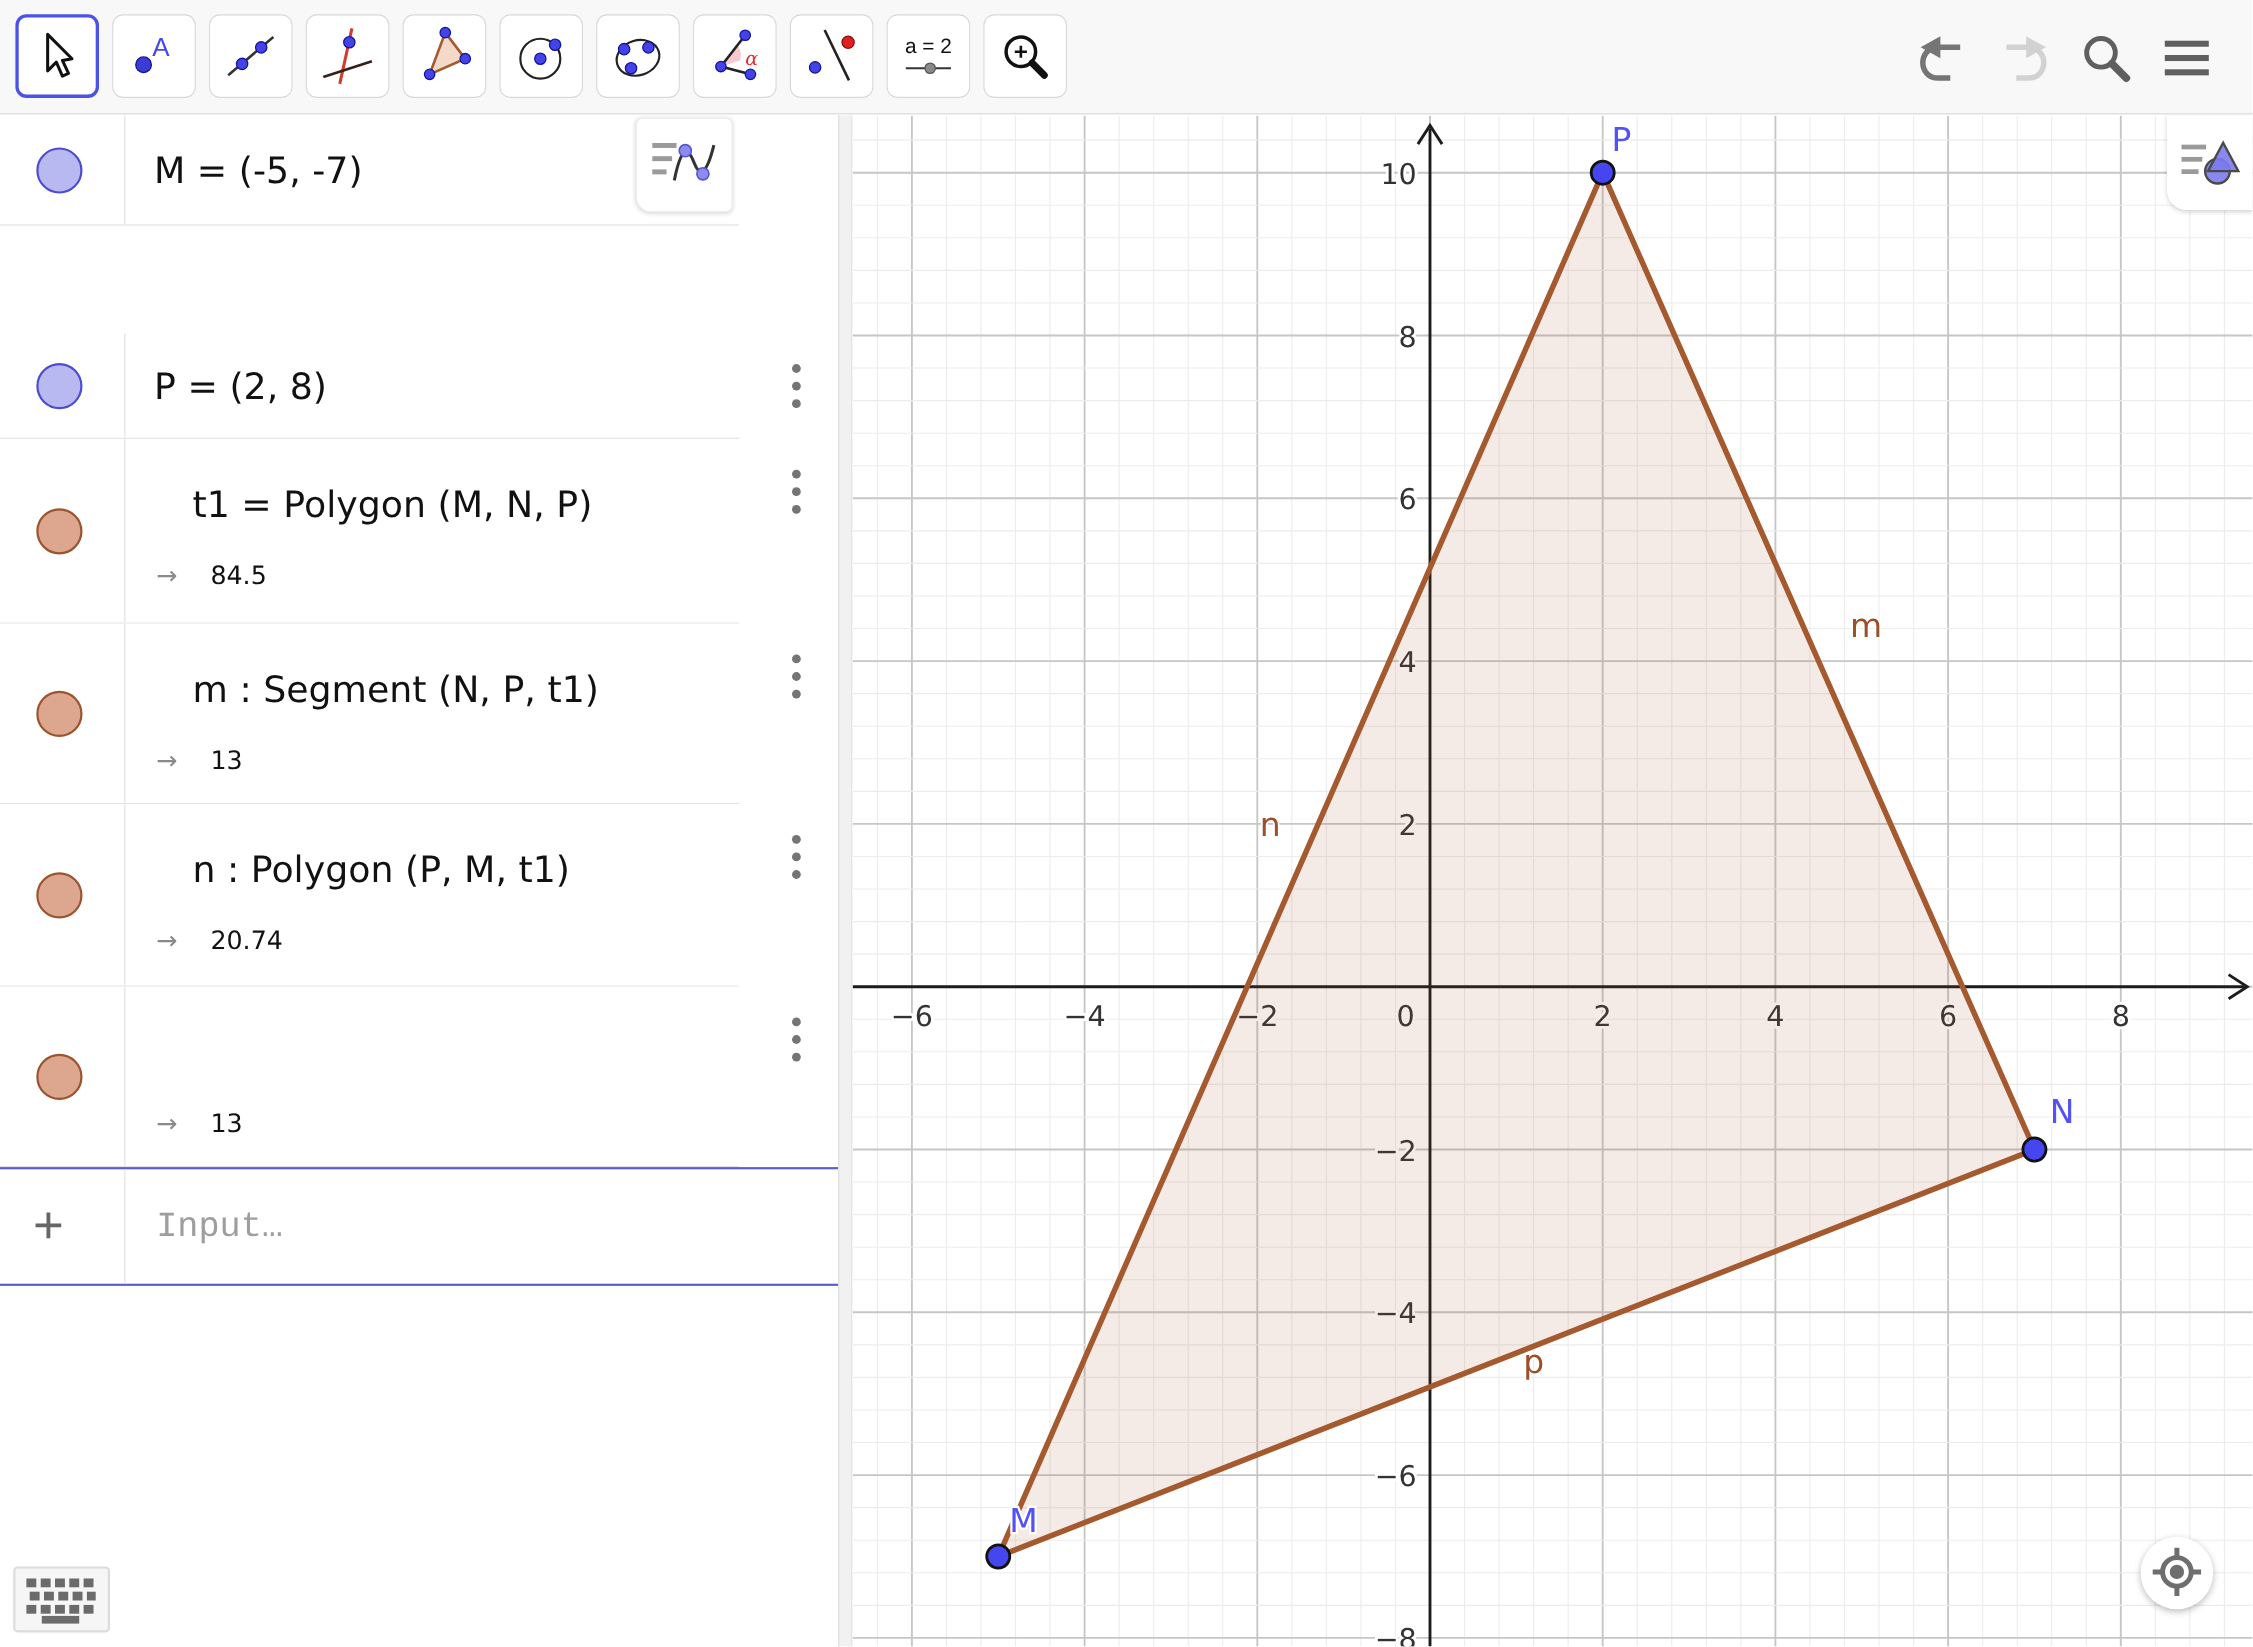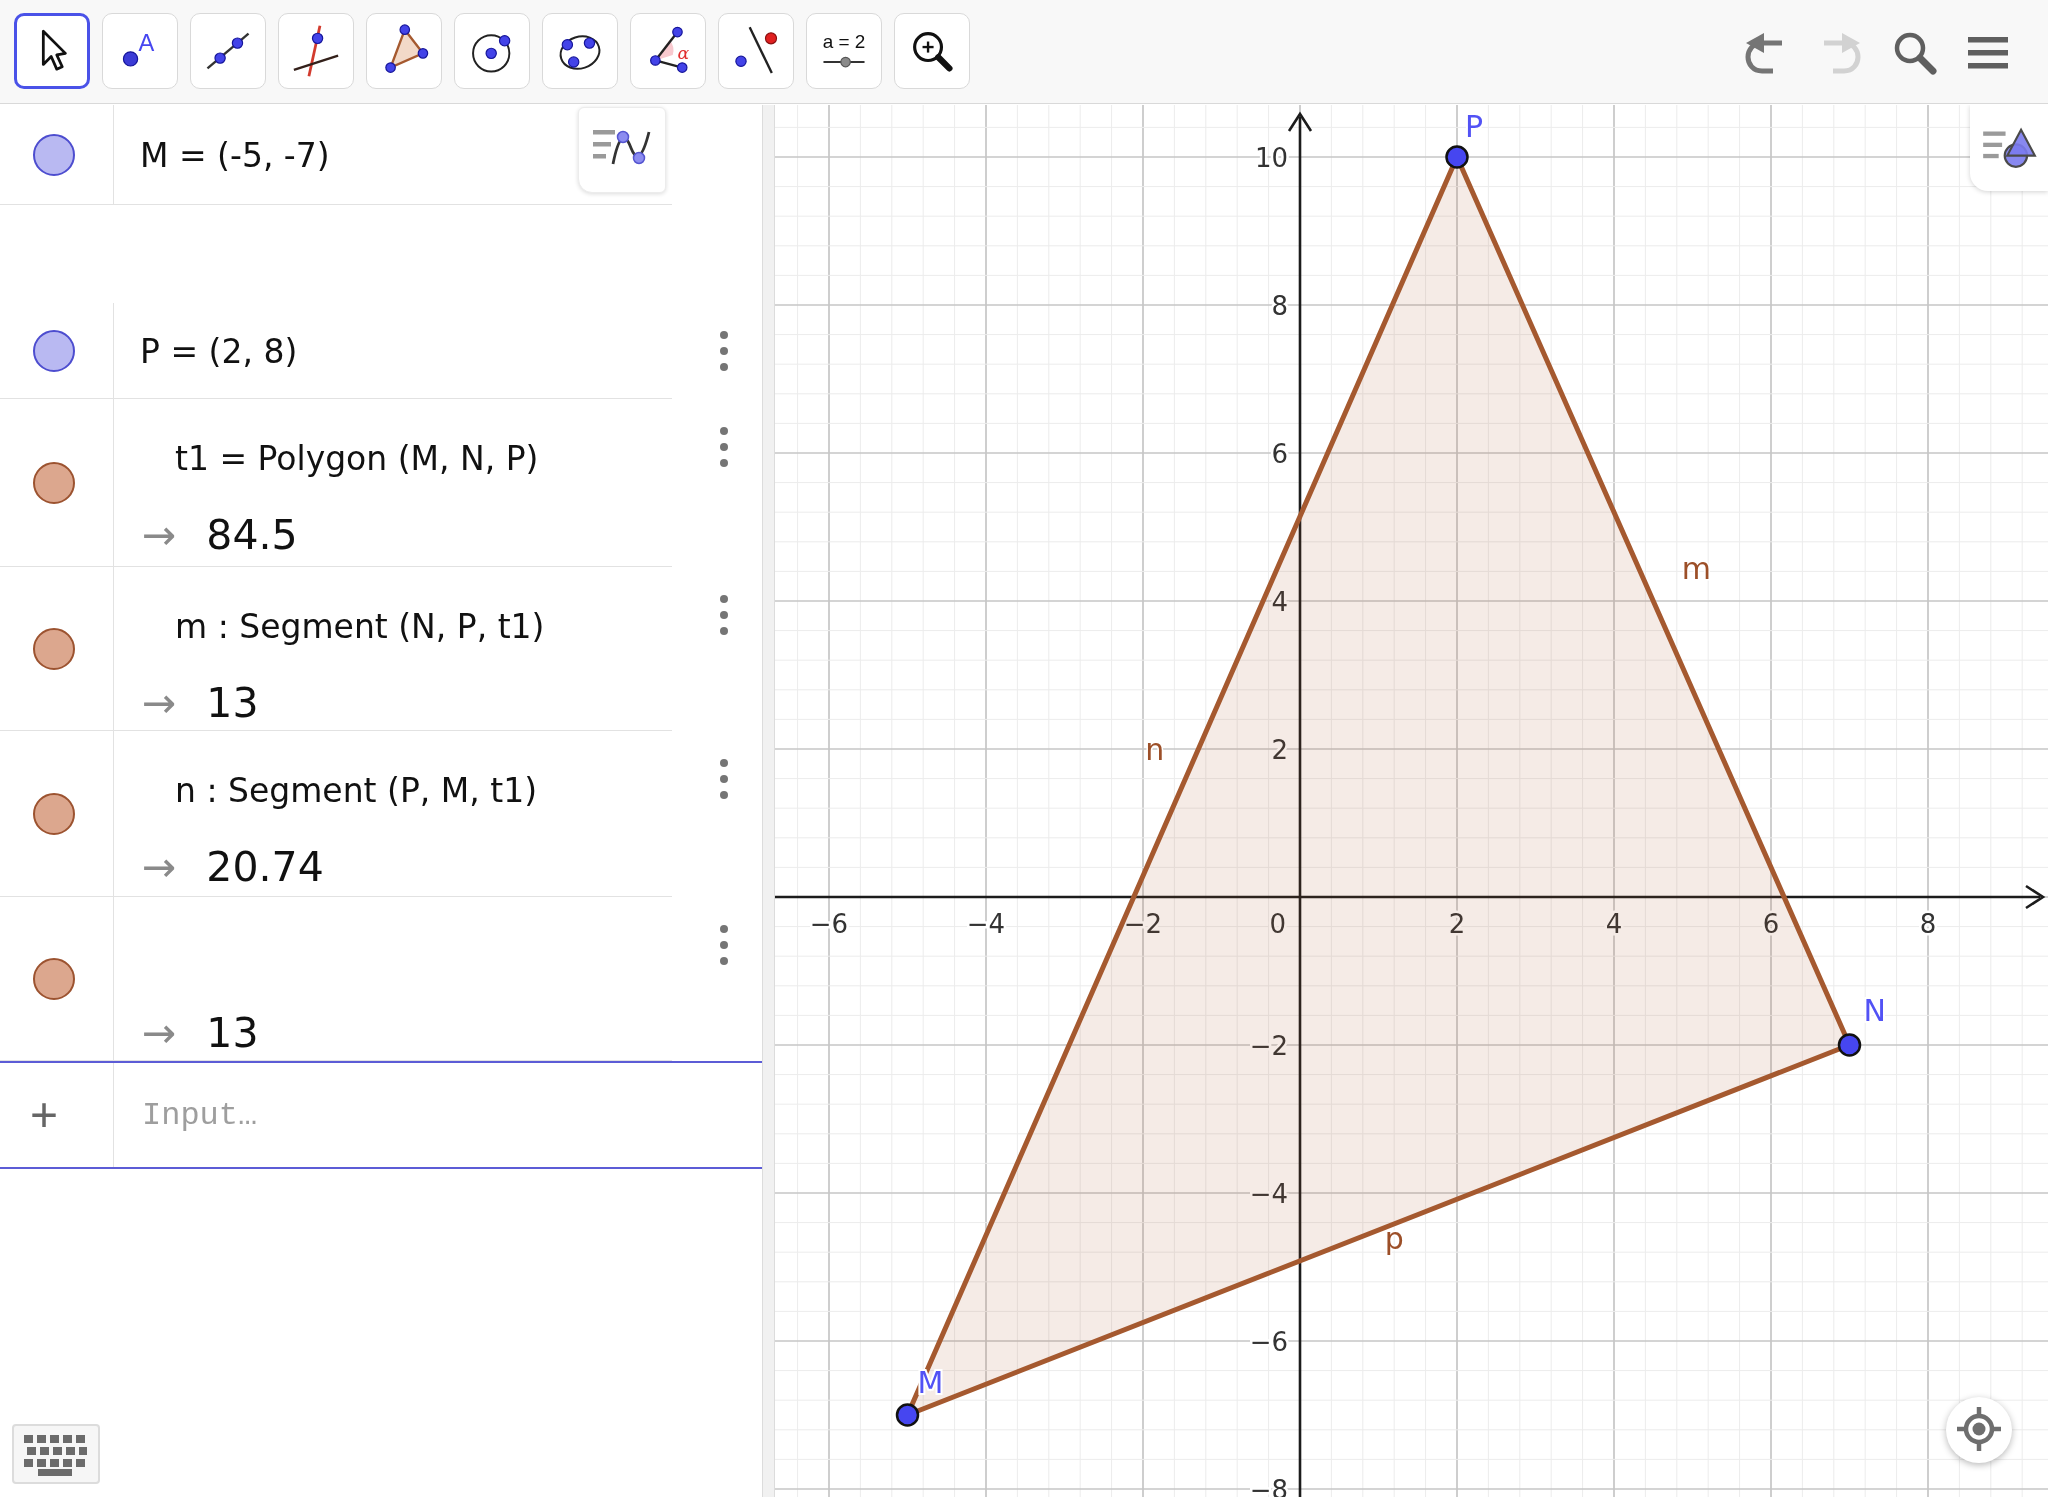--- a/index.html
+++ b/index.html
@@ -23,21 +23,21 @@
   .r3{top:294px;height:168px}.r4{top:462px;height:164px}.r5{top:626px;height:166px}
   .r6{top:792px;height:164px}
   .vis{position:absolute;left:33px;top:50%;transform:translateY(-50%);width:42px;height:42px;
        border-radius:50%;cursor:pointer;padding:0;}
   .vis.point{background:#b9b9f2;border:2.5px solid #4d4dcf;}
   .vis.poly{background:#dca78e;border:2.5px solid #9c5330;}
   .def{position:absolute;left:140px;font-family:"DejaVu Sans",sans-serif;font-size:33px;color:#111;
        white-space:nowrap;}
   .single .def{top:50%;transform:translateY(-50%);}
   .double .def{top:40px;margin-left:35px;}
-  .val{position:absolute;left:142px;top:112px;font-family:"DejaVu Sans",sans-serif;font-size:41px;color:#111;}
+  .val{position:absolute;left:142px;top:112px;font-family:"DejaVu Sans",sans-serif;font-size:23px;color:#111;}
   .arr{color:#8a8a8a;margin-right:30px;}
   .kebab{position:absolute;left:714px;border:none;background:transparent;padding:0;cursor:pointer;height:52px;width:20px;}
   .single .kebab{top:50%;transform:translateY(-50%);}
   .double .kebab{top:22px;}
   .stylebtn{position:absolute;top:2px;right:6px;width:88px;height:86px;background:#fff;border:1px solid #ececec;
             border-radius:6px 6px 6px 14px;box-shadow:0 1px 4px rgba(0,0,0,.14);cursor:pointer;padding:0;}
   .inputrow{position:absolute;left:0;top:956px;width:762px;height:108px;background:#fff;
             border-top:2px solid #5c5cd6;border-bottom:2px solid #5c5cd6;}
   .inputrow::before{content:"";position:absolute;left:113px;top:0;bottom:0;border-left:1px solid #e2e2e2;}
   .plus{position:absolute;left:30px;top:50%;transform:translateY(-50%);font-size:48px;color:#666;
@@ -232,21 +232,21 @@
         <svg width="12" height="52" viewBox="0 0 12 52">
           <circle cx="6" cy="10" r="4" fill="#757575"></circle>
             <circle cx="6" cy="26" r="4" fill="#757575"></circle>
             <circle cx="6" cy="42" r="4" fill="#757575"></circle>
         </svg>
       </button>
     </div>
 
     <div class="arow r5 double">
       <button class="vis poly"></button>
-      <div class="def">n : Segment (P, M, t1)</div>
+      <div class="def">n : Polygon (P, M, t1)</div>
       <div class="val"><span class="arr">→</span><span>20.74</span></div>
       <button class="kebab">
         <svg width="12" height="52" viewBox="0 0 12 52">
           <circle cx="6" cy="10" r="4" fill="#757575"></circle>
             <circle cx="6" cy="26" r="4" fill="#757575"></circle>
             <circle cx="6" cy="42" r="4" fill="#757575"></circle>
         </svg>
       </button>
     </div>
 

